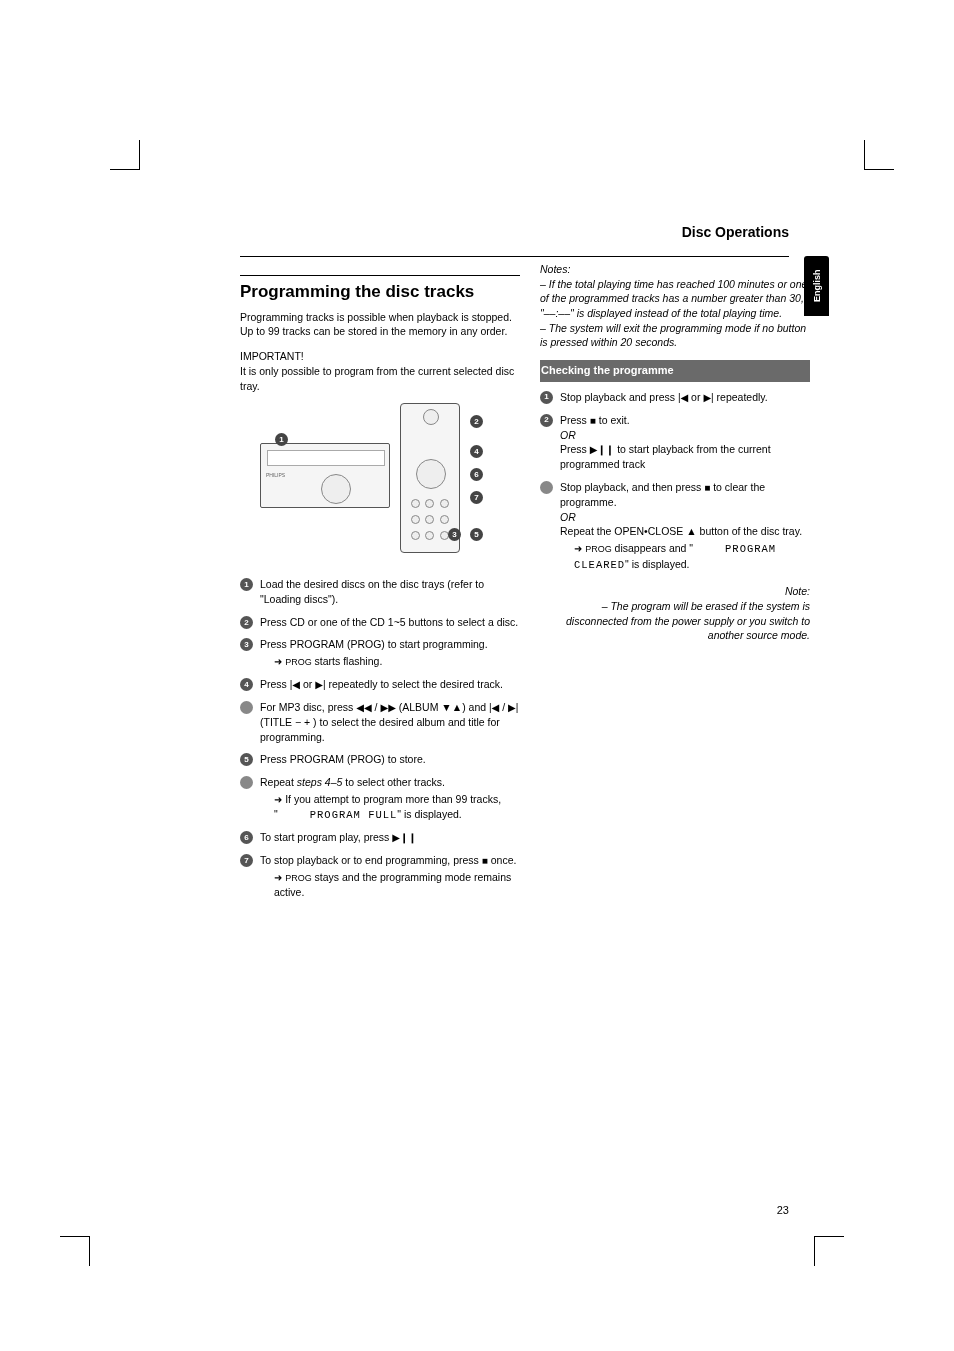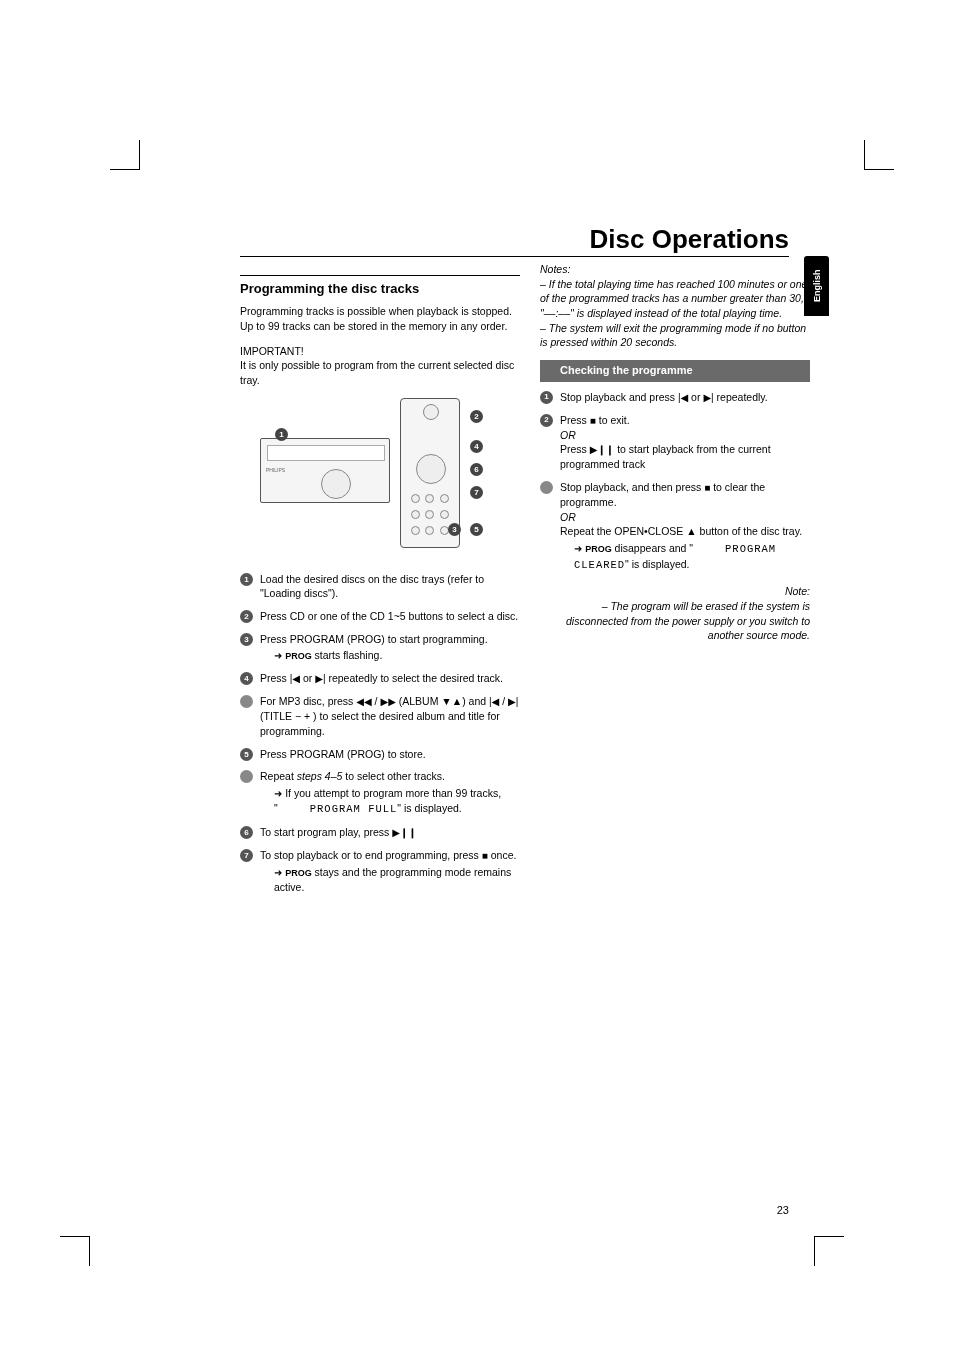--- a/index.html
+++ b/index.html
@@ -13,21 +13,21 @@
   }
   .crop-top-left { position: absolute; top: 140px; left: 110px; width: 30px; height: 30px; border-bottom: 1px solid #000; border-right: 1px solid #000; }
   .crop-top-right { position: absolute; top: 140px; right: 60px; width: 30px; height: 30px; border-bottom: 1px solid #000; border-left: 1px solid #000; }
   .crop-bottom-left { position: absolute; bottom: 85px; left: 60px; width: 30px; height: 30px; border-top: 1px solid #000; border-right: 1px solid #000; }
   .crop-bottom-right { position: absolute; bottom: 85px; right: 110px; width: 30px; height: 30px; border-top: 1px solid #000; border-left: 1px solid #000; }
 
   .page-title {
     position: absolute;
     top: 224px;
     right: 165px;
-    font-size: 26px;
+    font-size: 14px;
     font-weight: bold;
     margin-left: 40px;
   }
   .title-rule {
     position: absolute;
     top: 256px;
     left: 240px;
     right: 165px;
     border-top: 1px solid #000;
   }
@@ -52,21 +52,21 @@
     position: absolute;
     top: 275px;
     width: 280px;
     font-size: 10.5px;
     line-height: 1.4;
   }
   .col-left { left: 240px; }
   .col-right { left: 540px; width: 270px; top: 262px; }
 
   .section-heading {
-    font-size: 13px;
+    font-size: 17px;
     font-weight: bold;
     margin-bottom: 6px;
     border-top: 1px solid #000;
     padding-top: 4px;
   }
   .para { margin-bottom: 10px; }
   .bold { font-weight: normal; }
   .italic { font-style: italic; }
 
   .diagram {
@@ -111,31 +111,31 @@
   .marker.bullet { background: #888; }
 
   .sub { padding-left: 14px; display: block; margin-top: 2px; }
   .arrow::before { content: "➜ "; font-size: 10px; }
 
   .sub-heading-bar {
     background: #6a6a6a;
     color: #fff;
     font-weight: bold;
     font-size: 11px;
-    padding: 3px 20px;
+    padding: 3px 1px;
     margin: 10px 0 8px 0;
   }
 
   .icon {
     display: inline-block;
     font-family: "Segoe UI Symbol", Arial, sans-serif;
     font-size: 10px;
     vertical-align: baseline;
   }
-  .smallcaps { font-variant: small-caps; font-weight: bold; font-size: 9px; }
+  .smallcaps { font-variant: small-caps; font-weight: normal; font-size: 9px; }
 
   .page-num {
     position: absolute;
     bottom: 135px;
     right: 165px;
     font-size: 11px;
   }
   .displayfont { font-family: "Courier New", monospace; letter-spacing: 1px; padding-left: 32px; }
 
   .diag-knob {

